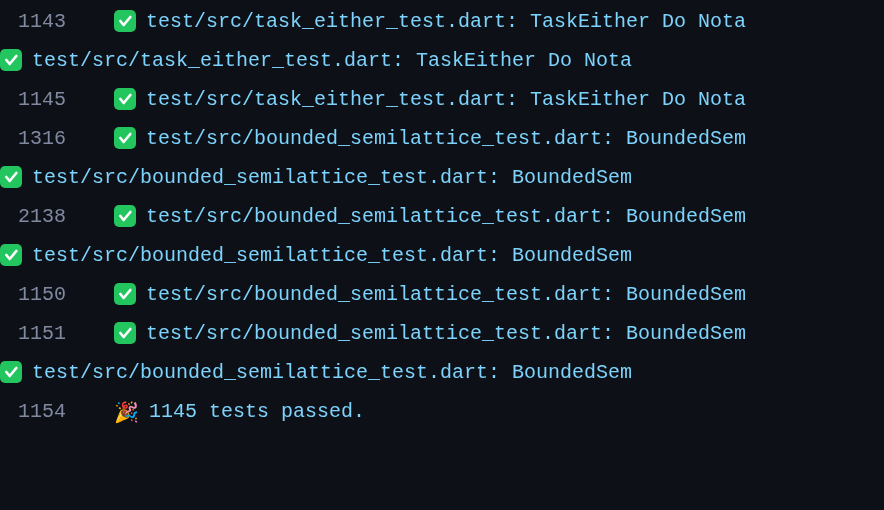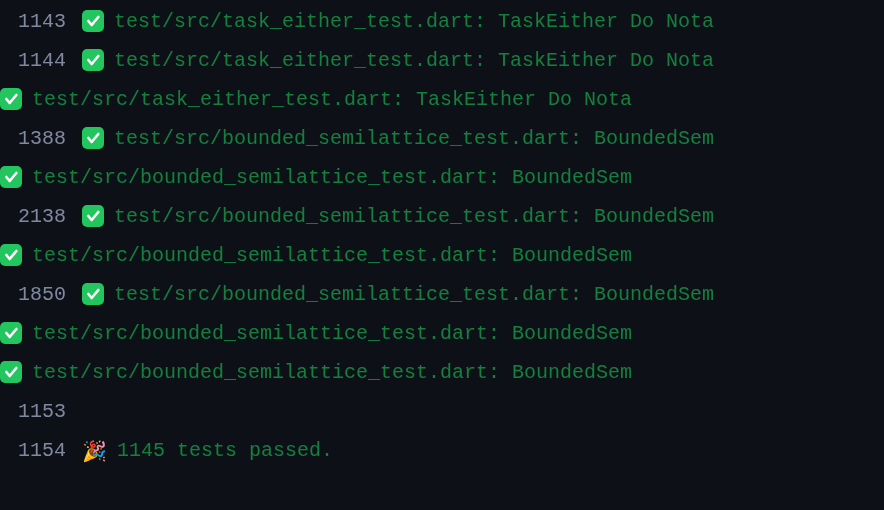--- a/index.html
+++ b/index.html
@@ -19,32 +19,33 @@
       padding-top: 2px;
     }
     .log-container {
       width: 100%;
       white-space: nowrap;
     }
     .log-row {
       display: flex;
       align-items: baseline;
       height: 39px;
+      gap: 32px;
     }
     .line-number {
       color: #8189a0;
       width: 82px;
       text-align: right;
       padding-right: 16px;
       flex-shrink: 0;
       user-select: none;
       font-weight: 400;
     }
     .line-content {
-      color: #15803d;
+      color: #7dd3fc;
       white-space: pre;
       overflow: hidden;
     }
     .checkmark {
       display: inline-flex;
       align-items: center;
       justify-content: center;
       width: 22px;
       height: 22px;
       background: #22c55e;
@@ -67,32 +68,32 @@
 <body>
 
 <div class="log-container">
     <div class="log-row">
       <span class="line-number">1143</span>
       <span class="line-content"><span class="checkmark"><svg viewBox="0 0 24 24" fill="none" stroke="#ffffff" stroke-width="4" stroke-linecap="round" stroke-linejoin="round">
             <polyline points="5 12 10 18 20 6"></polyline>
           </svg></span><span>test/src/task_either_test.dart: TaskEither Do Nota</span></span>
     </div>
     <div class="log-row">
-      <span class="line-number">1144</span>
       <span class="line-content"><span class="checkmark"><svg viewBox="0 0 24 24" fill="none" stroke="#ffffff" stroke-width="4" stroke-linecap="round" stroke-linejoin="round">
             <polyline points="5 12 10 18 20 6"></polyline>
           </svg></span><span>test/src/task_either_test.dart: TaskEither Do Nota</span></span>
     </div>
     <div class="log-row">
+      <span class="line-number">1145</span>
       <span class="line-content"><span class="checkmark"><svg viewBox="0 0 24 24" fill="none" stroke="#ffffff" stroke-width="4" stroke-linecap="round" stroke-linejoin="round">
             <polyline points="5 12 10 18 20 6"></polyline>
           </svg></span><span>test/src/task_either_test.dart: TaskEither Do Nota</span></span>
     </div>
     <div class="log-row">
-      <span class="line-number">1388</span>
+      <span class="line-number">1316</span>
       <span class="line-content"><span class="checkmark"><svg viewBox="0 0 24 24" fill="none" stroke="#ffffff" stroke-width="4" stroke-linecap="round" stroke-linejoin="round">
             <polyline points="5 12 10 18 20 6"></polyline>
           </svg></span><span>test/src/bounded_semilattice_test.dart: BoundedSem</span></span>
     </div>
     <div class="log-row">
       <span class="line-content"><span class="checkmark"><svg viewBox="0 0 24 24" fill="none" stroke="#ffffff" stroke-width="4" stroke-linecap="round" stroke-linejoin="round">
             <polyline points="5 12 10 18 20 6"></polyline>
           </svg></span><span>test/src/bounded_semilattice_test.dart: BoundedSem</span></span>
     </div>
     <div class="log-row">
@@ -100,36 +101,33 @@
       <span class="line-content"><span class="checkmark"><svg viewBox="0 0 24 24" fill="none" stroke="#ffffff" stroke-width="4" stroke-linecap="round" stroke-linejoin="round">
             <polyline points="5 12 10 18 20 6"></polyline>
           </svg></span><span>test/src/bounded_semilattice_test.dart: BoundedSem</span></span>
     </div>
     <div class="log-row">
       <span class="line-content"><span class="checkmark"><svg viewBox="0 0 24 24" fill="none" stroke="#ffffff" stroke-width="4" stroke-linecap="round" stroke-linejoin="round">
             <polyline points="5 12 10 18 20 6"></polyline>
           </svg></span><span>test/src/bounded_semilattice_test.dart: BoundedSem</span></span>
     </div>
     <div class="log-row">
-      <span class="line-number">1850</span>
+      <span class="line-number">1150</span>
+      <span class="line-content"><span class="checkmark"><svg viewBox="0 0 24 24" fill="none" stroke="#ffffff" stroke-width="4" stroke-linecap="round" stroke-linejoin="round">
+            <polyline points="5 12 10 18 20 6"></polyline>
+          </svg></span><span>test/src/bounded_semilattice_test.dart: BoundedSem</span></span>
+    </div>
+    <div class="log-row">
+      <span class="line-number">1151</span>
       <span class="line-content"><span class="checkmark"><svg viewBox="0 0 24 24" fill="none" stroke="#ffffff" stroke-width="4" stroke-linecap="round" stroke-linejoin="round">
             <polyline points="5 12 10 18 20 6"></polyline>
           </svg></span><span>test/src/bounded_semilattice_test.dart: BoundedSem</span></span>
     </div>
     <div class="log-row">
       <span class="line-content"><span class="checkmark"><svg viewBox="0 0 24 24" fill="none" stroke="#ffffff" stroke-width="4" stroke-linecap="round" stroke-linejoin="round">
             <polyline points="5 12 10 18 20 6"></polyline>
           </svg></span><span>test/src/bounded_semilattice_test.dart: BoundedSem</span></span>
     </div>
     <div class="log-row">
-      <span class="line-content"><span class="checkmark"><svg viewBox="0 0 24 24" fill="none" stroke="#ffffff" stroke-width="4" stroke-linecap="round" stroke-linejoin="round">
-            <polyline points="5 12 10 18 20 6"></polyline>
-          </svg></span><span>test/src/bounded_semilattice_test.dart: BoundedSem</span></span>
-    </div>
-    <div class="log-row">
-      <span class="line-number">1153</span>
-      <span class="line-content"><span></span></span>
-    </div>
-    <div class="log-row">
       <span class="line-number">1154</span>
       <span class="line-content"><span class="party">🎉</span><span>1145 tests passed.</span></span>
     </div>
   </div>
 
 </body></html>

